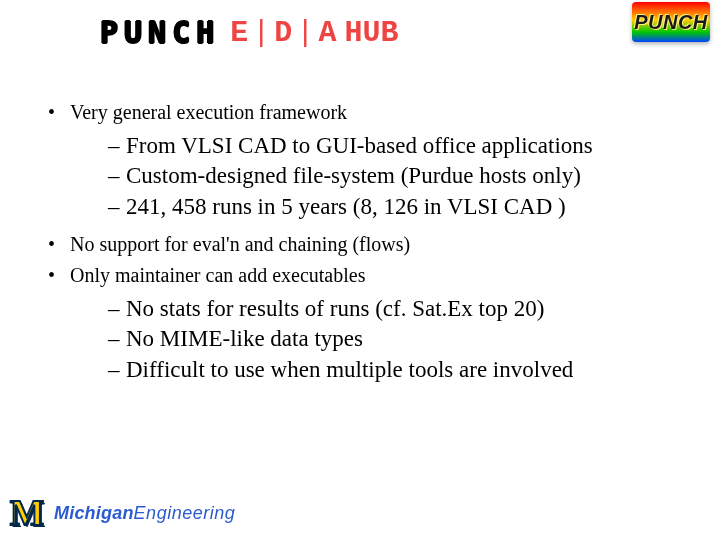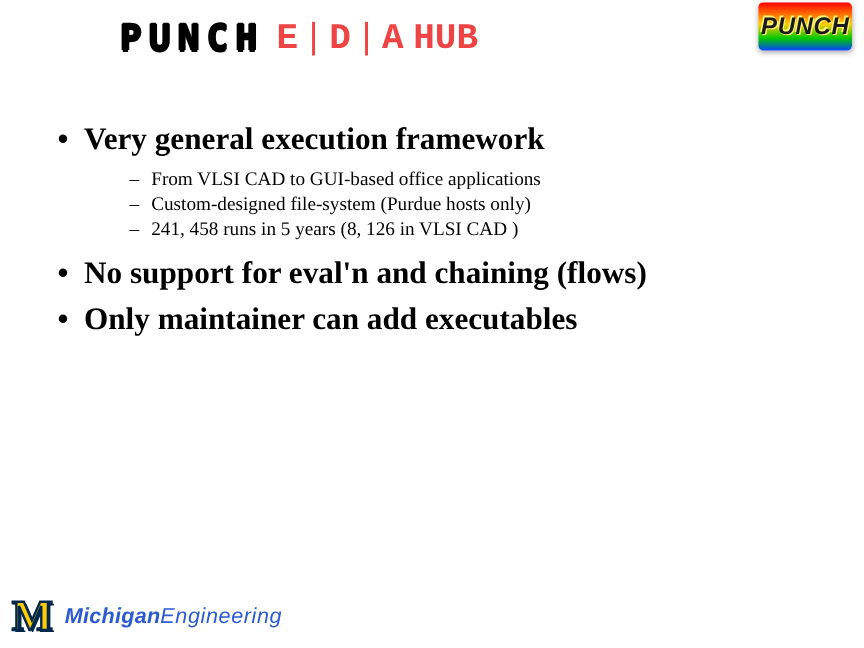--- a/index.html
+++ b/index.html
@@ -71,34 +71,34 @@
     font-style: italic;
     font-size: 20px;
     color: #1a1a1a;
     text-shadow: 1px 1px 0 #fff176, -1px -1px 0 #fff176;
     letter-spacing: 0.5px;
   }
   .content {
     margin: 20px 30px 0 48px;
   }
   .lvl1 {
-    font-size: 26px;
-    font-weight: bold;
+    font-size: 20px;
+    font-weight: normal;
     margin: 6px 0 6px 0;
     line-height: 1.25;
   }
   .lvl1 .bullet {
     display: inline-block;
     width: 22px;
   }
   .sub-group {
     margin: 0 0 10px 60px;
   }
   .lvl2 {
-    font-size: 16px;
+    font-size: 23px;
     font-weight: normal;
     line-height: 1.32;
   }
   .lvl2 .dash {
     display: inline-block;
     width: 18px;
   }
   .footer-logo {
     position: absolute;
     left: 6px;
@@ -163,20 +163,25 @@
     <div class="lvl2"><span class="dash">–</span><span>241, 458 runs in 5 years (8, 126 in VLSI CAD )</span></div>
   </div>
 
   <div class="lvl1">
     <span class="bullet">•</span><span>No support for eval'n and chaining (flows)</span>
   </div>
 
   <div class="lvl1">
     <span class="bullet">•</span><span>Only maintainer can add executables</span>
   </div>
+  <div class="sub-group">
+    <div class="lvl2"><span class="dash">–</span><span>No stats for results of runs (cf. Sat.Ex top 20)</span></div>
+    <div class="lvl2"><span class="dash">–</span><span>No MIME-like data types</span></div>
+    <div class="lvl2"><span class="dash">–</span><span>Difficult to use when multiple tools are involved</span></div>
+  </div>
 
 </div>
 
 <div class="footer-logo">
   <div class="mich-m">
     <span class="block-m">M</span>
   </div>
   <div class="mich-text">
     <span>Michigan</span><span class="eng">Engineering</span>
   </div>

